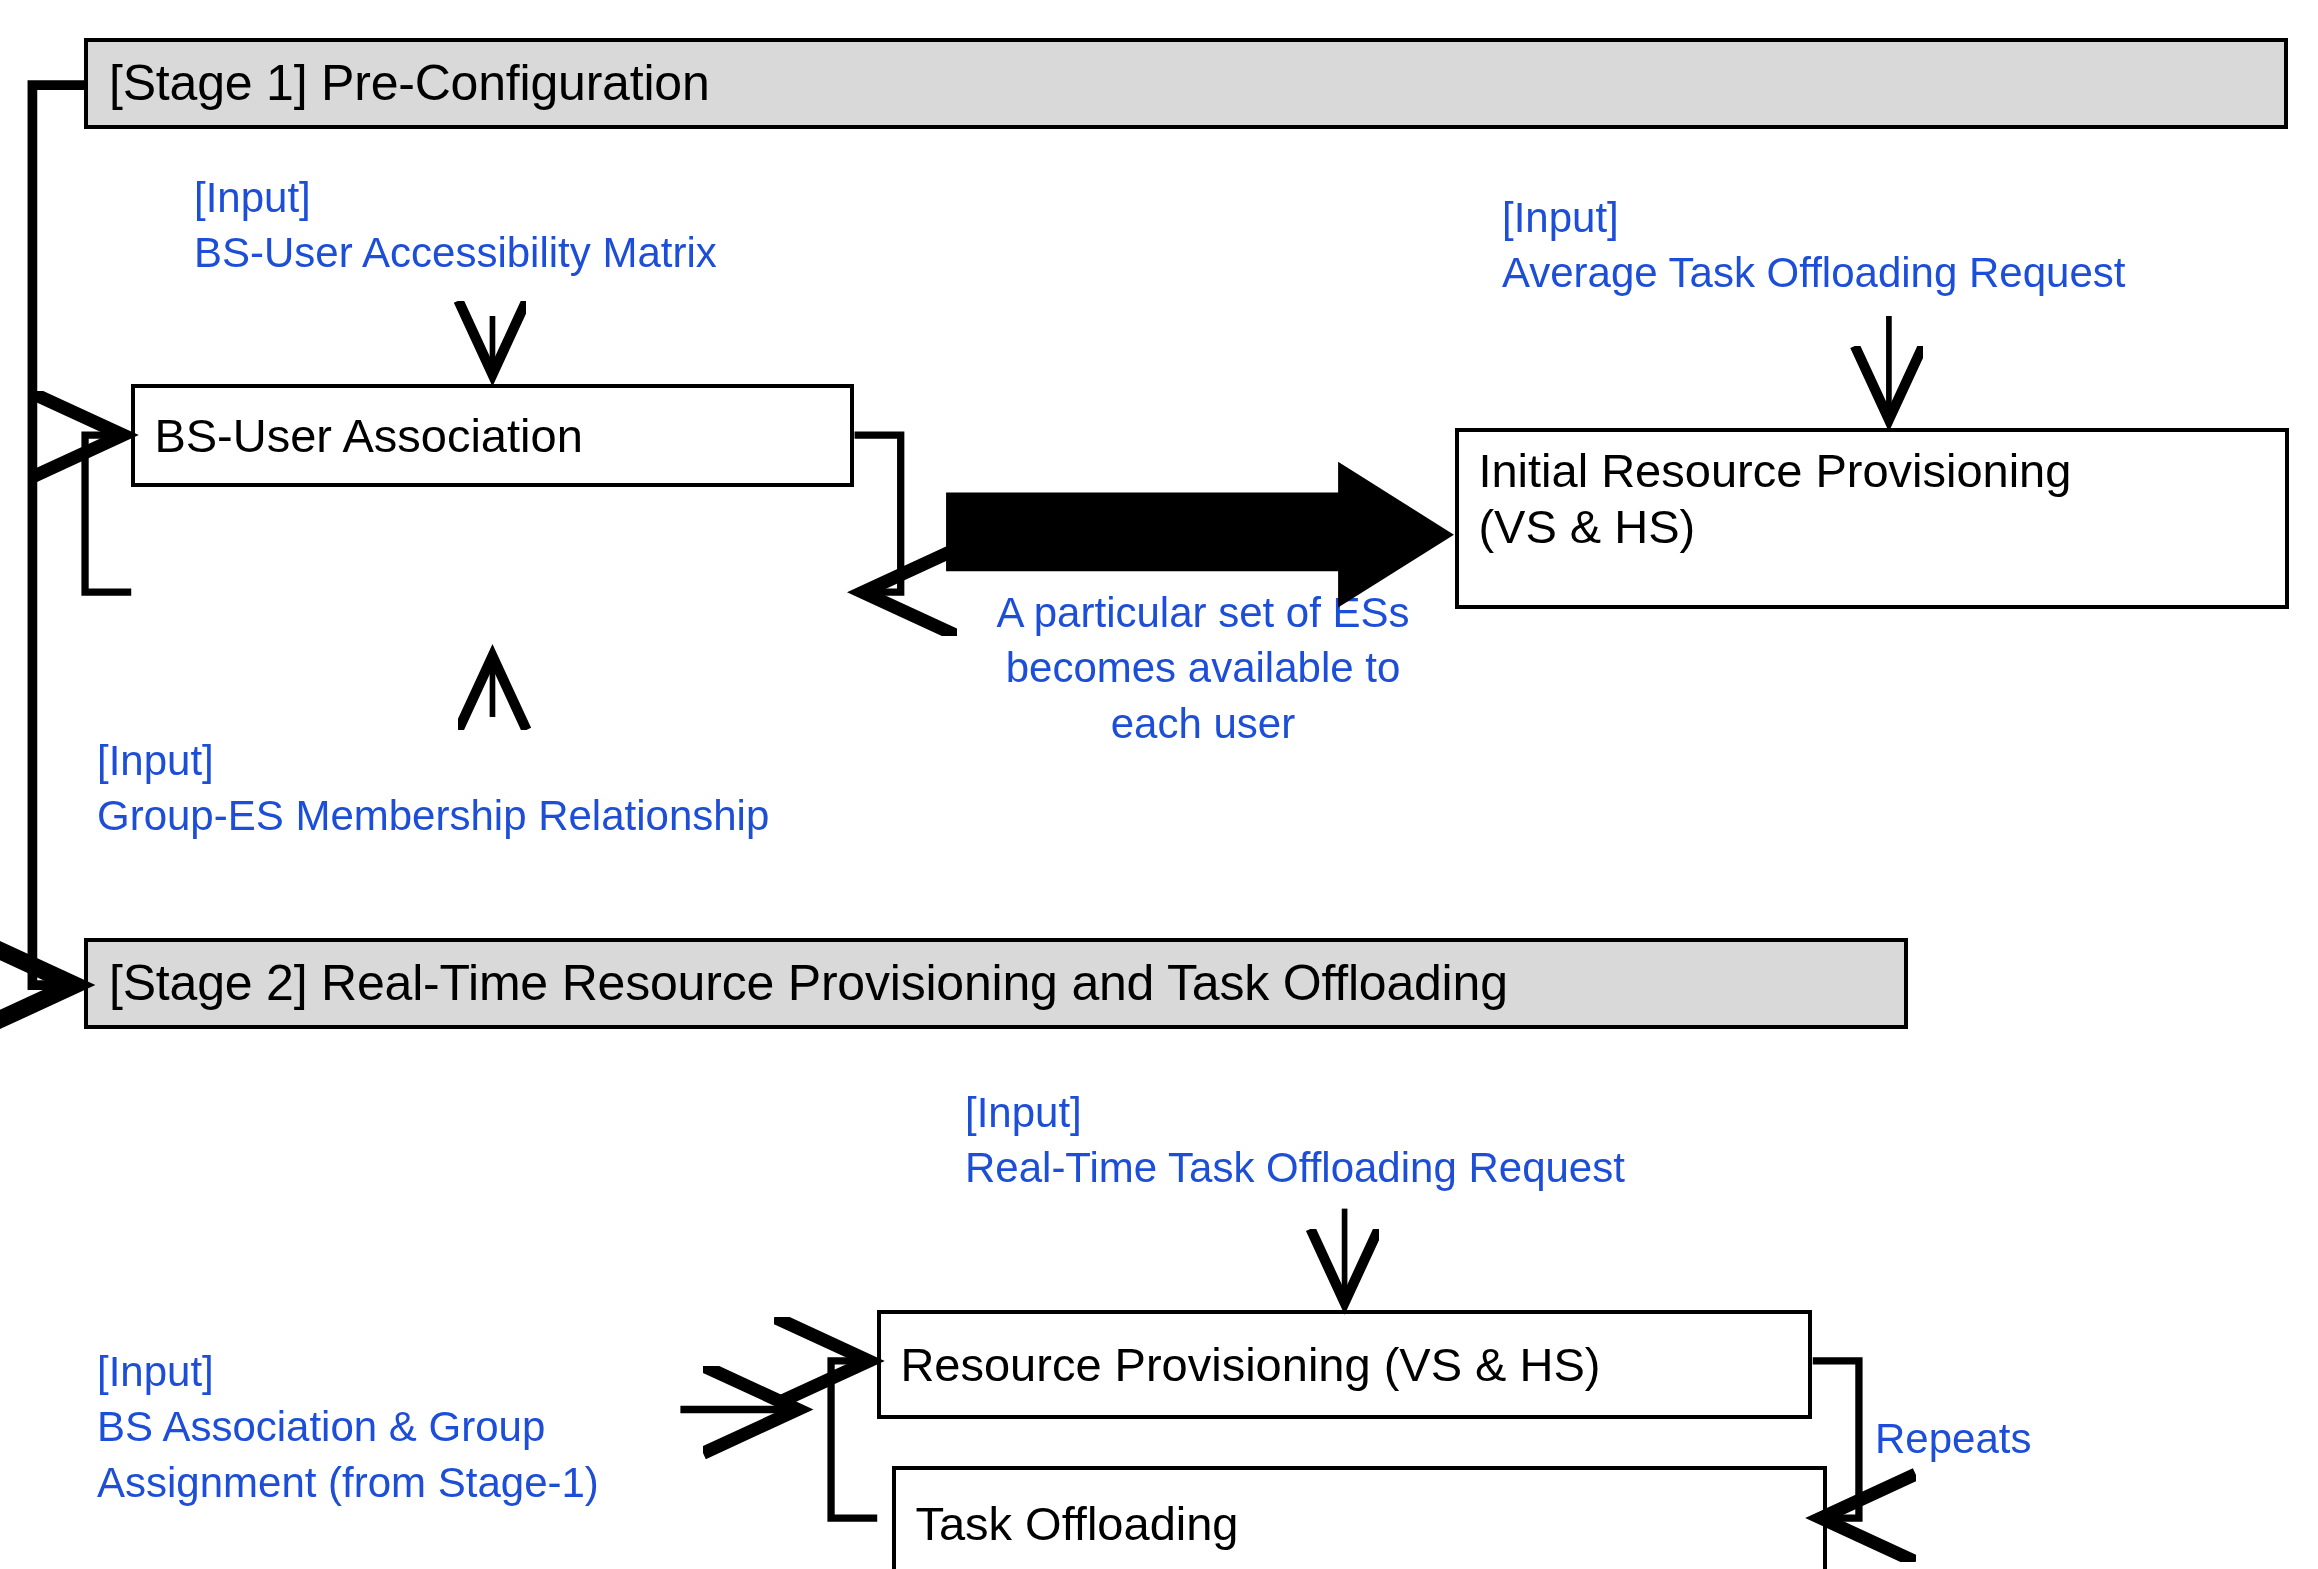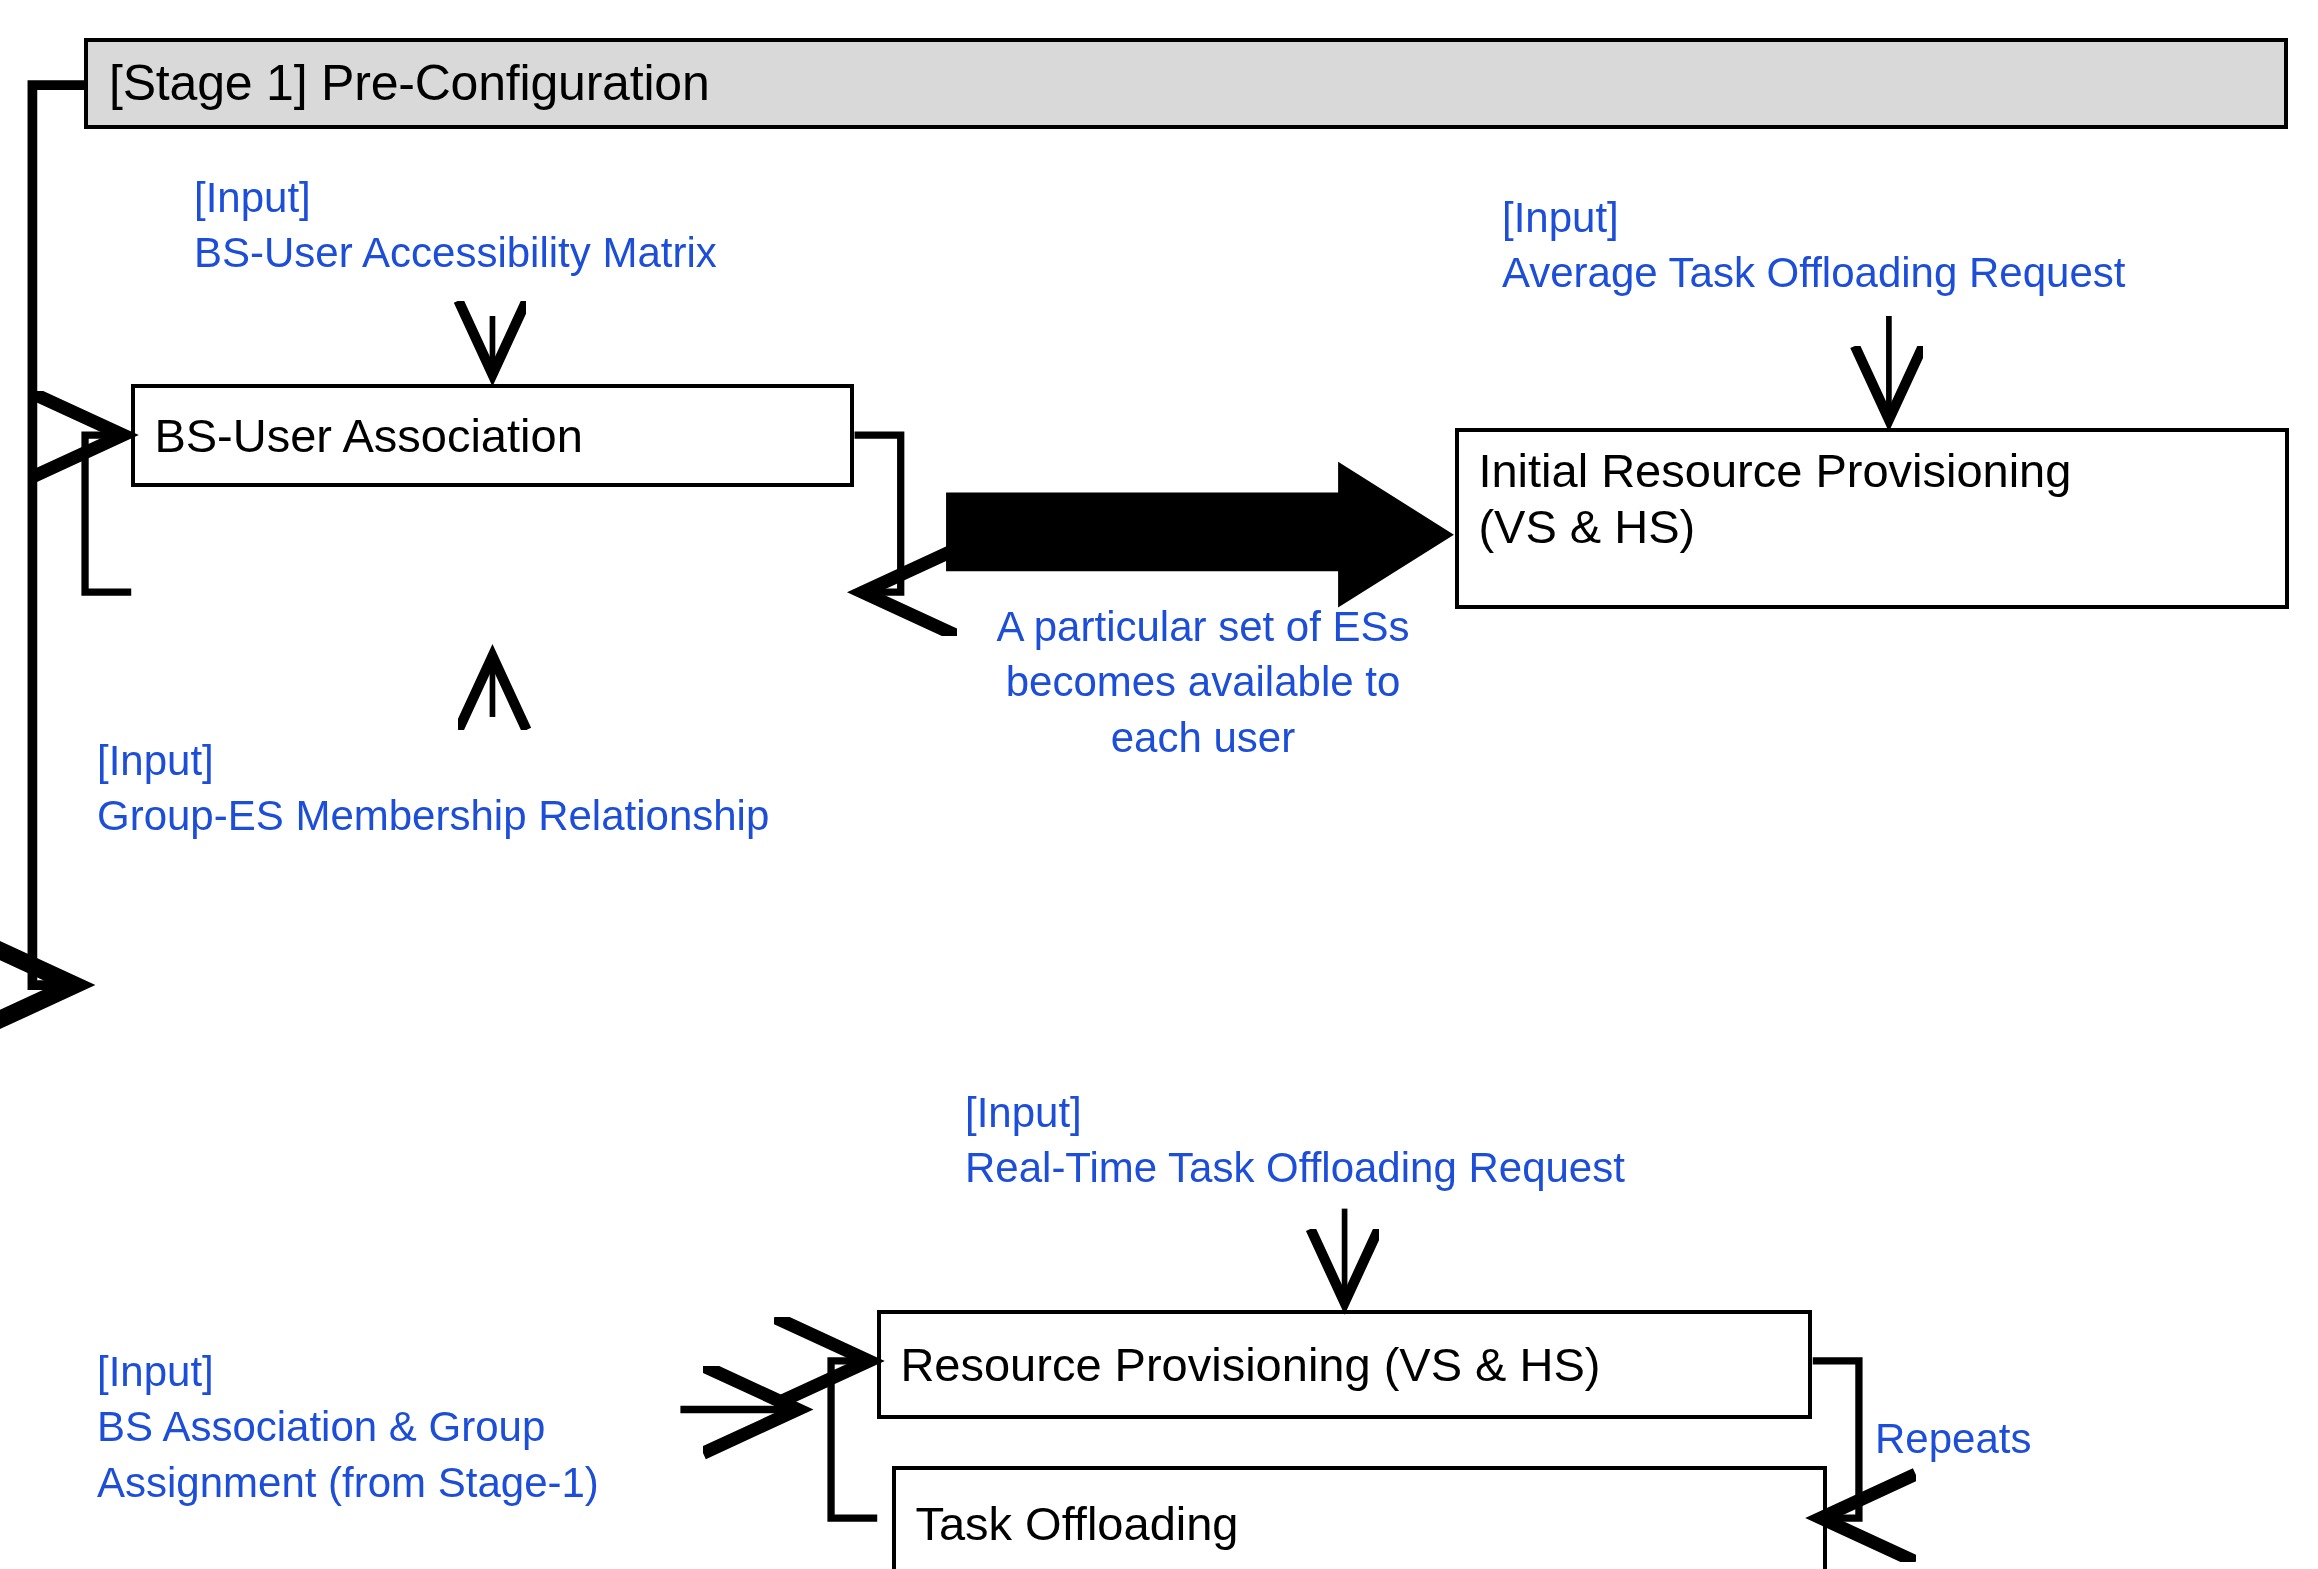--- a/index.html
+++ b/index.html
@@ -59,21 +59,21 @@
   .annot {
     position: absolute;
     font-size: 42px;
     line-height: 1.32;
     white-space: pre-line;
     color: #1d4ed8;
   }
   #annot-input-bs-matrix { left: 194px; top: 170px; }
   #annot-input-group-es { left: 97px; top: 733px; }
   #annot-input-avg-task { left: 1502px; top: 190px; }
-  #annot-arrow-caption { left: 960px; top: 599px; width: 486px; text-align: center; }
+  #annot-arrow-caption { left: 960px; top: 585px; width: 486px; text-align: center; }
   #annot-input-realtime-task { left: 965px; top: 1085px; }
   #annot-input-bs-assoc-group { left: 97px; top: 1344px; }
   #annot-repeats { left: 1875px; top: 1411px; white-space: nowrap; }
 
   svg.overlay {
     position: absolute;
     left: 0; top: 0;
     width: 2319px;
     height: 1570px;
     pointer-events: none;
@@ -104,20 +104,23 @@
 each user</div>
 
   <div class="proc-box" id="box-bs-user-association">
     <span class="proc-label">BS-User Association</span>
   </div>
   <div class="proc-box" id="box-initial-resource-provisioning">
     <span class="proc-label">Initial Resource Provisioning
 (VS &amp; HS)</span>
   </div>
 
+  <div class="stage-header" id="stage2-header">
+    <span class="stage-title">[Stage 2] Real-Time Resource Provisioning and Task Offloading</span>
+  </div>
 
   <div class="annot" id="annot-input-realtime-task">[Input]
 Real-Time Task Offloading Request</div>
   <div class="annot" id="annot-input-bs-assoc-group">[Input]
 BS Association &amp; Group
 Assignment (from Stage-1)</div>
   <div class="annot" id="annot-repeats">Repeats</div>
 
   <div class="proc-box" id="box-resource-provisioning">
     <span class="proc-label">Resource Provisioning (VS &amp; HS)</span>

